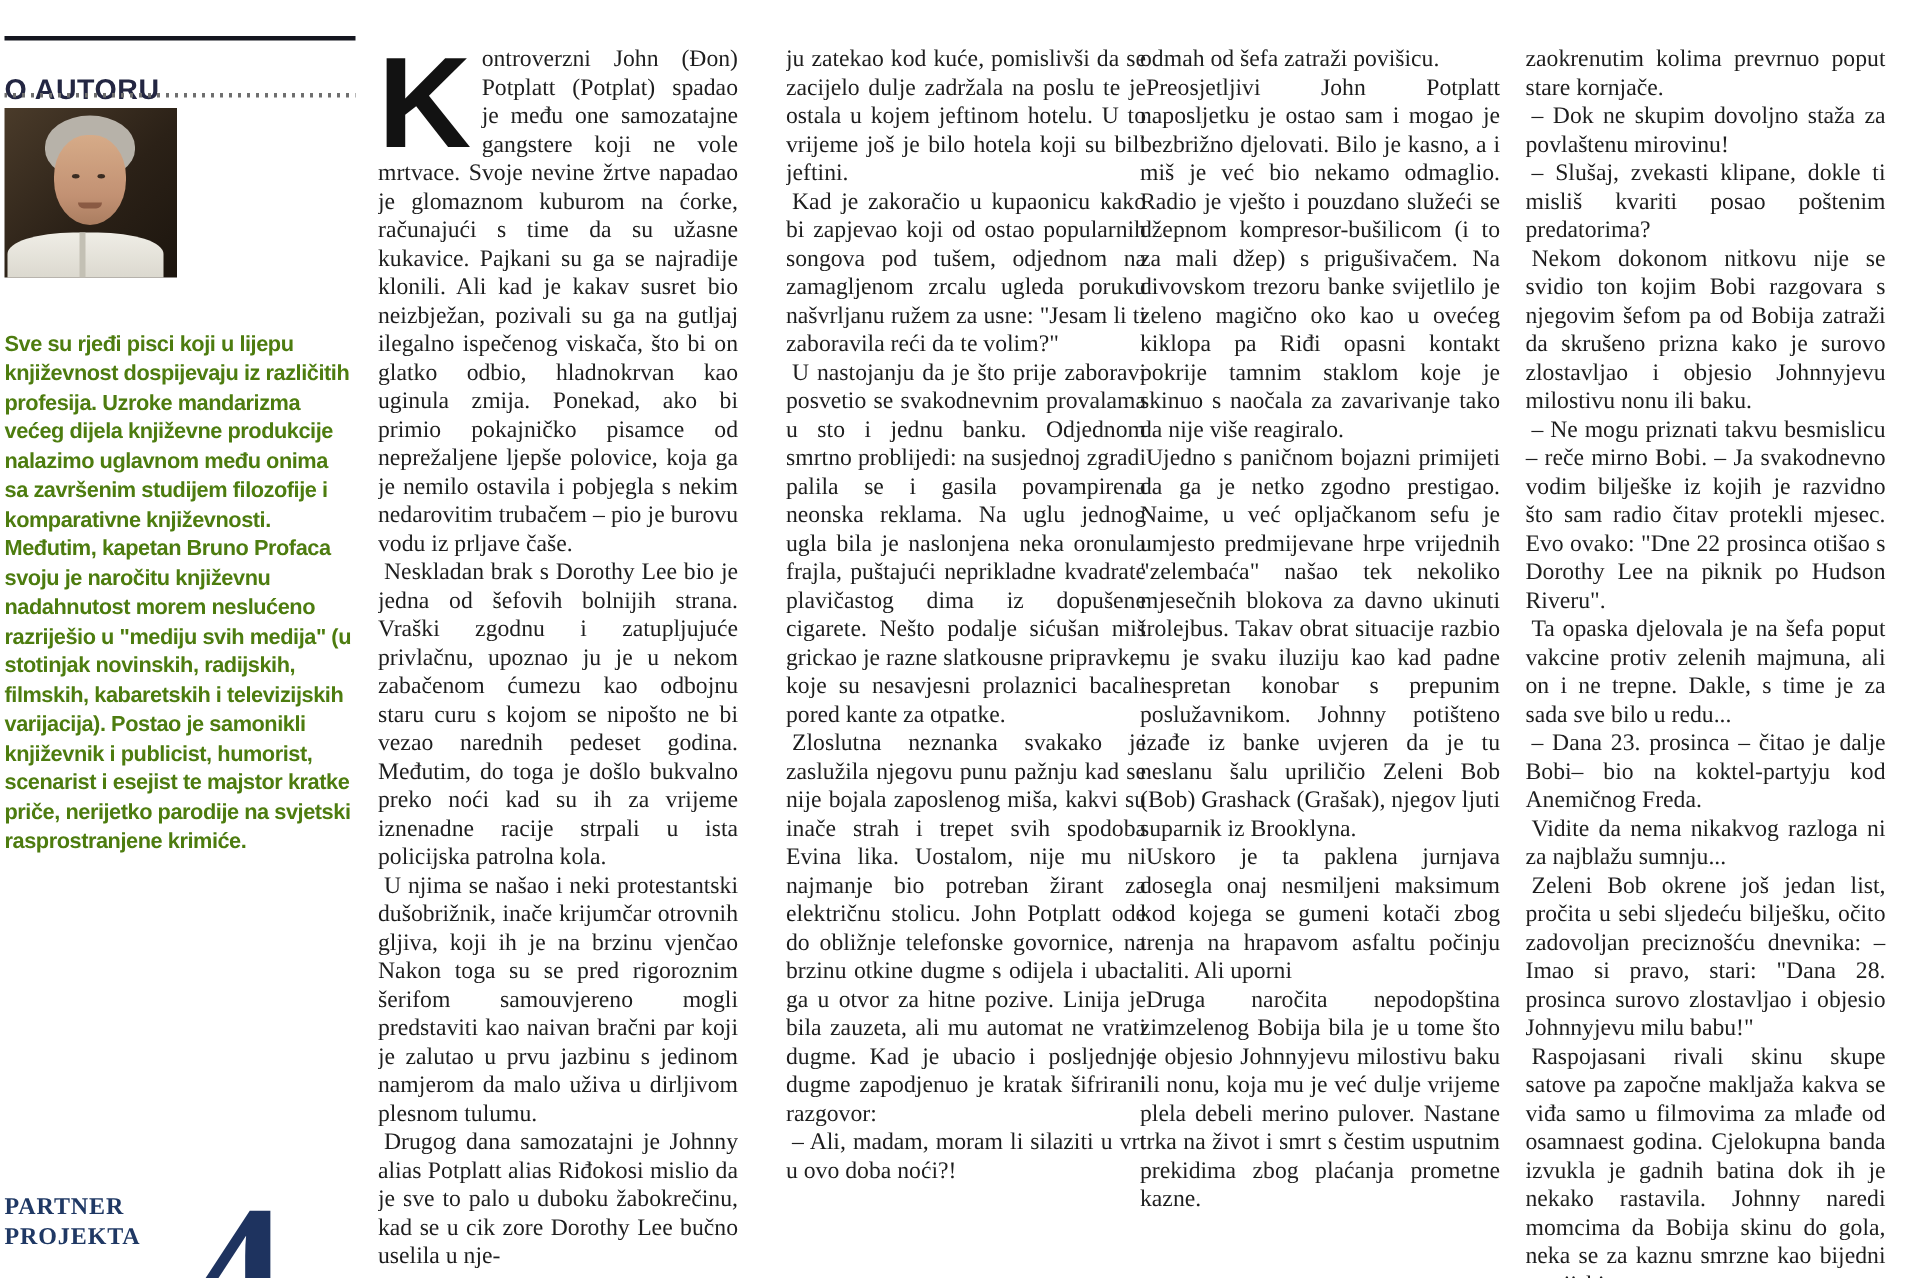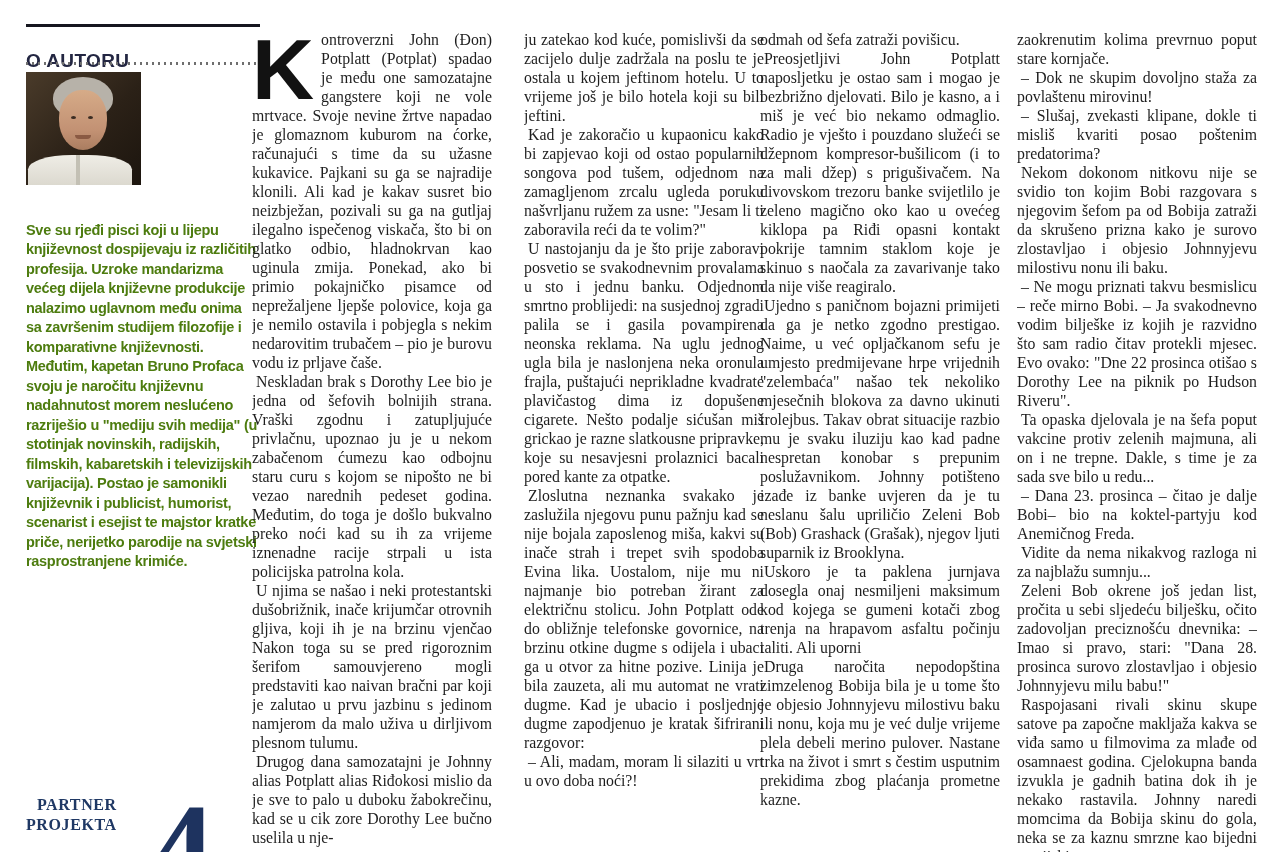--- a/index.html
+++ b/index.html
@@ -7,21 +7,21 @@
   body {
     width: 1280px; height: 852px;
     background: #ffffff;
     overflow: hidden;
     position: relative;
     font-family: "Liberation Serif", serif;
   }
   .page { position: absolute; inset: 0; }
 
   
-  .sidebar { position: absolute; left: 3px; top: 0; width: 235px; height: 852px; margin-left: 23px; }
+  .sidebar { position: absolute; left: 3px; top: 0; width: 235px; height: 852px; }
   .top-rule { position: absolute; left: 0; top: 24px; width: 234px; height: 3px; background: #15161f; }
   .section-title {
     position: absolute; left: 0; top: 34px;
     font-family: "Liberation Sans", sans-serif;
     font-weight: 900; font-size: 19px; letter-spacing: 0.4px;
     color: #232642;
   }
   .dotted-divider {
     position: absolute; left: 0; top: 62px; width: 234px; height: 3px;
     background-image: repeating-linear-gradient(90deg, #6f6f6f 0 2px, transparent 2px 6px);
@@ -49,21 +49,21 @@
     position: absolute; left: 0; top: 206px; width: 233px;
     font-family: "Liberation Sans", sans-serif;
     font-weight: bold; font-size: 14.5px; line-height: 19.5px;
     letter-spacing: -0.3px;
     color: #4d7c0f;
   }
   .partner {
     position: absolute; left: 0; top: 795px;
     font-family: "Liberation Serif", serif;
     font-weight: bold; font-size: 16px; line-height: 20px;
-    letter-spacing: 0.6px; color: #1f3864; text-align: right;
+    letter-spacing: 0.6px; color: #1f3864;
   }
   .logo-glyph {
     position: absolute; left: 124px; top: 784px;
     font-family: "Liberation Serif", serif;
     font-weight: bold; font-size: 128px; line-height: 1;
     color: #1e335f;
   }
 
   
   .article-col {

